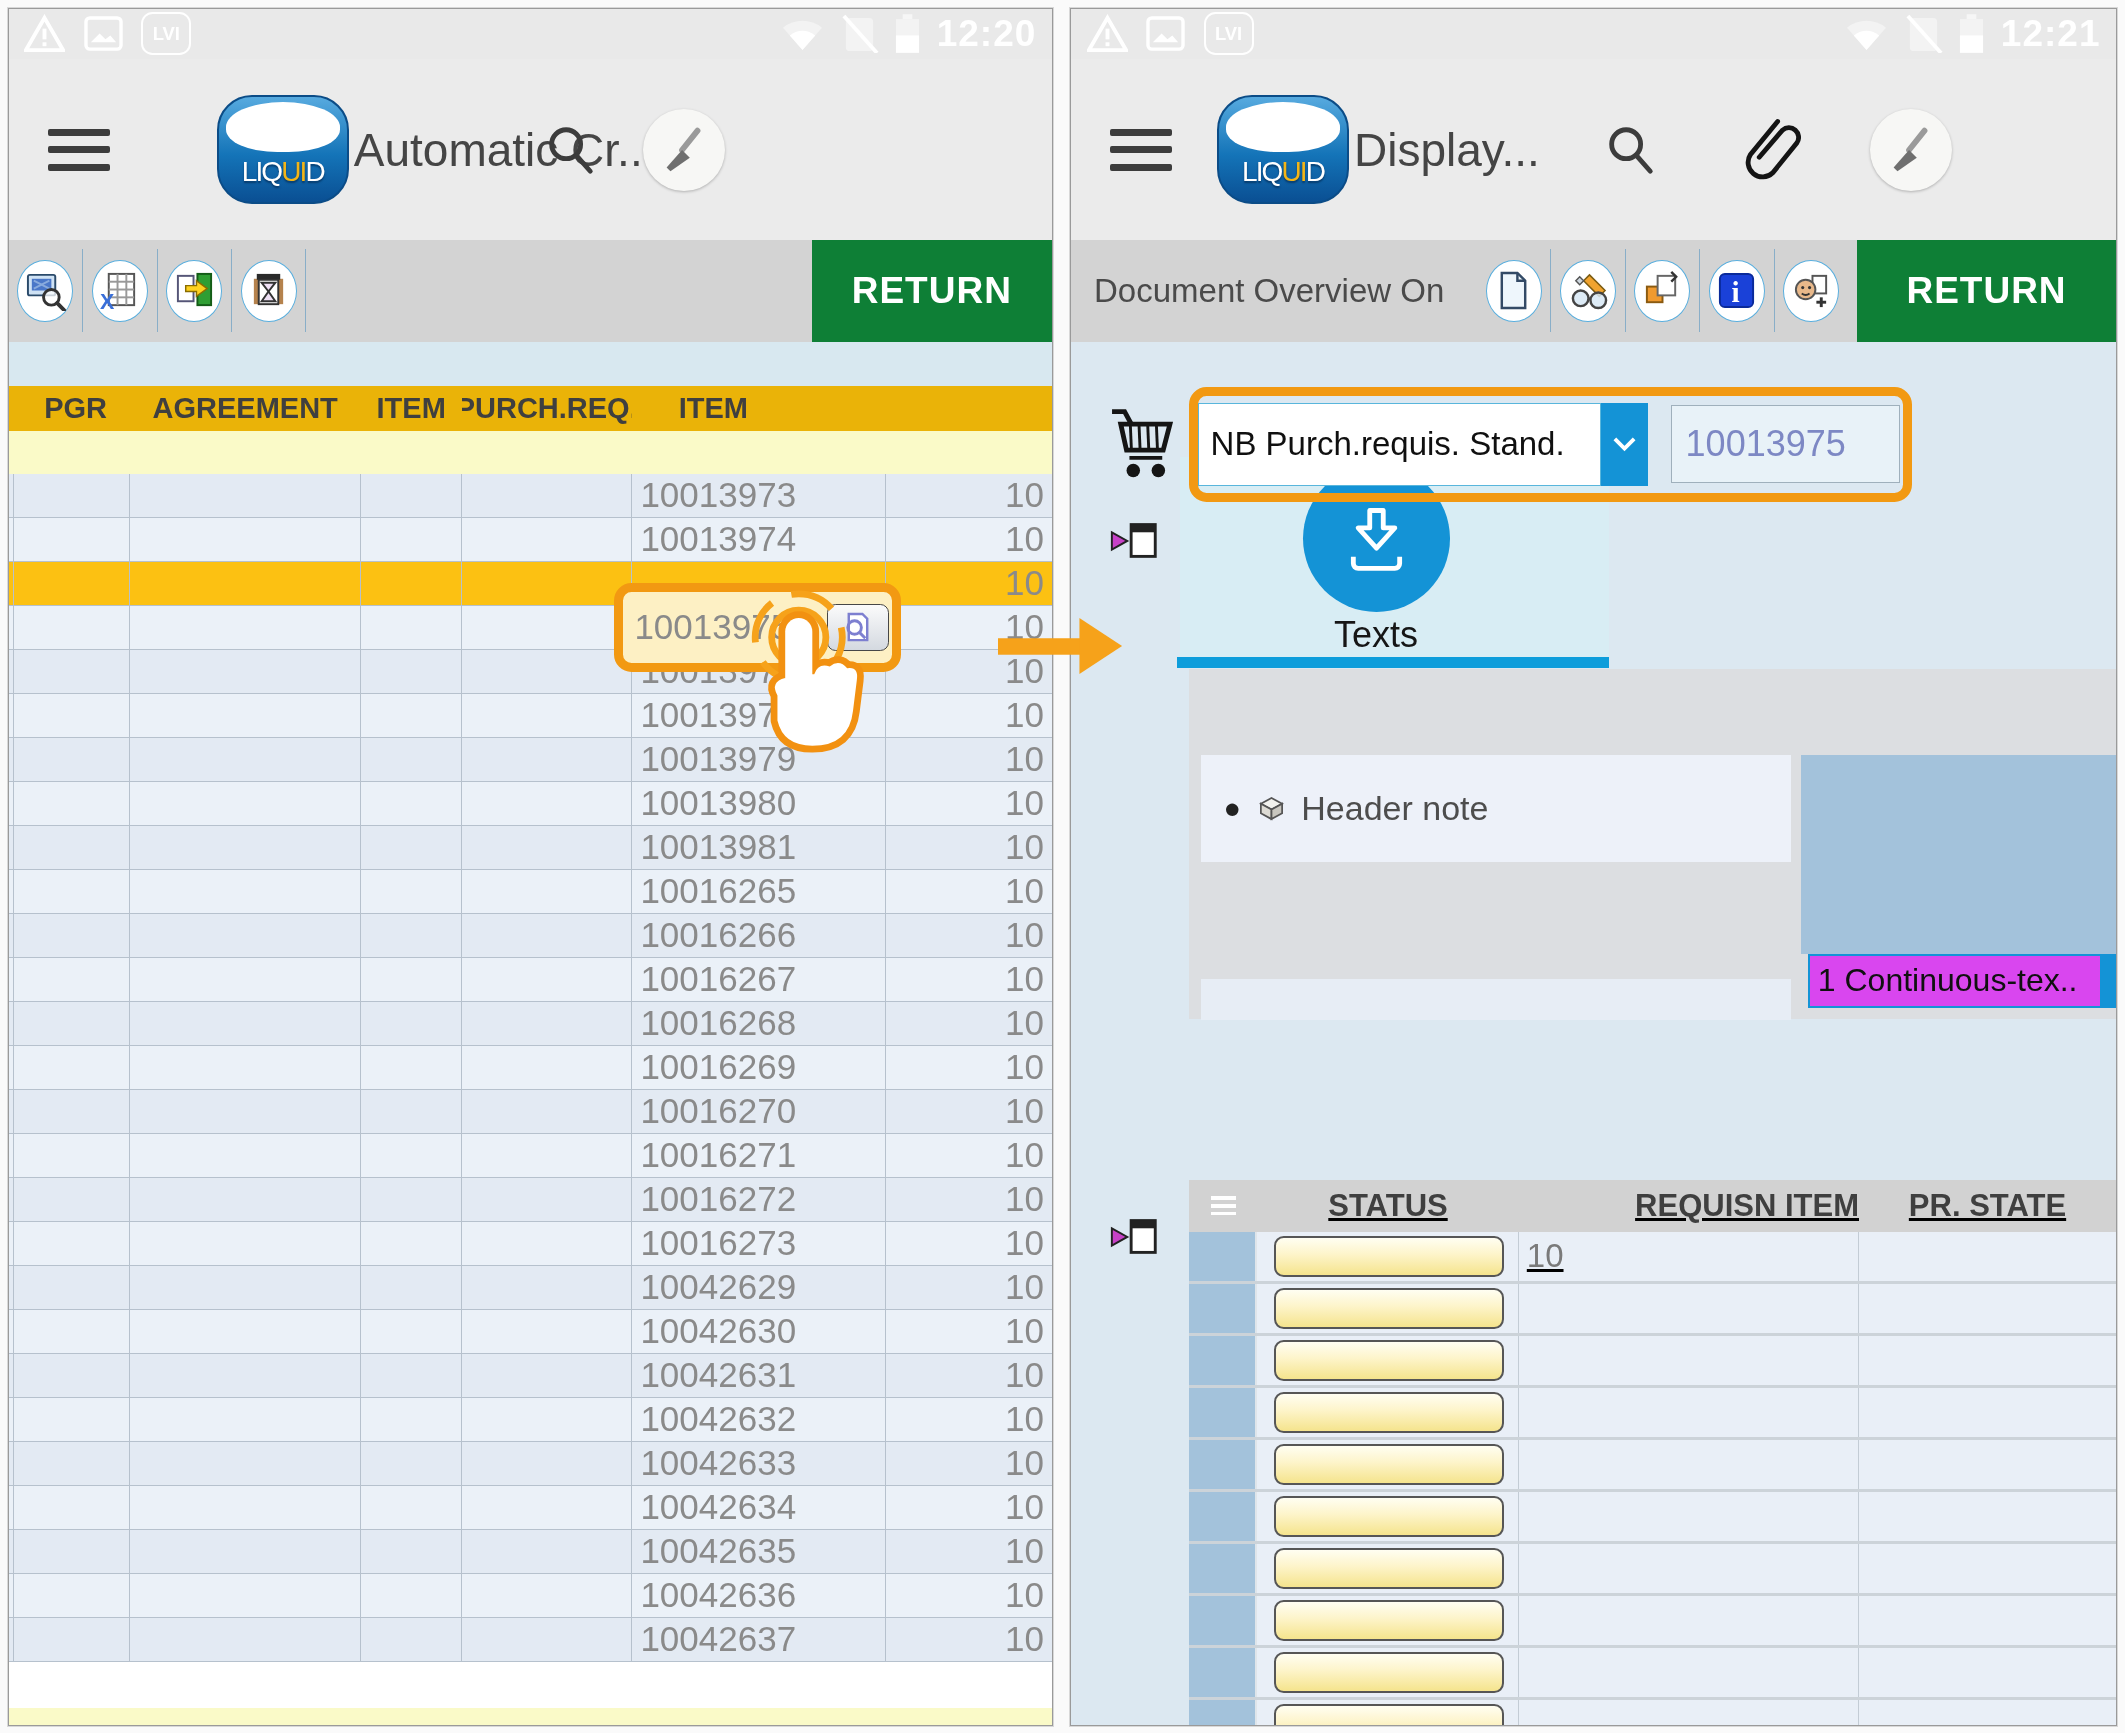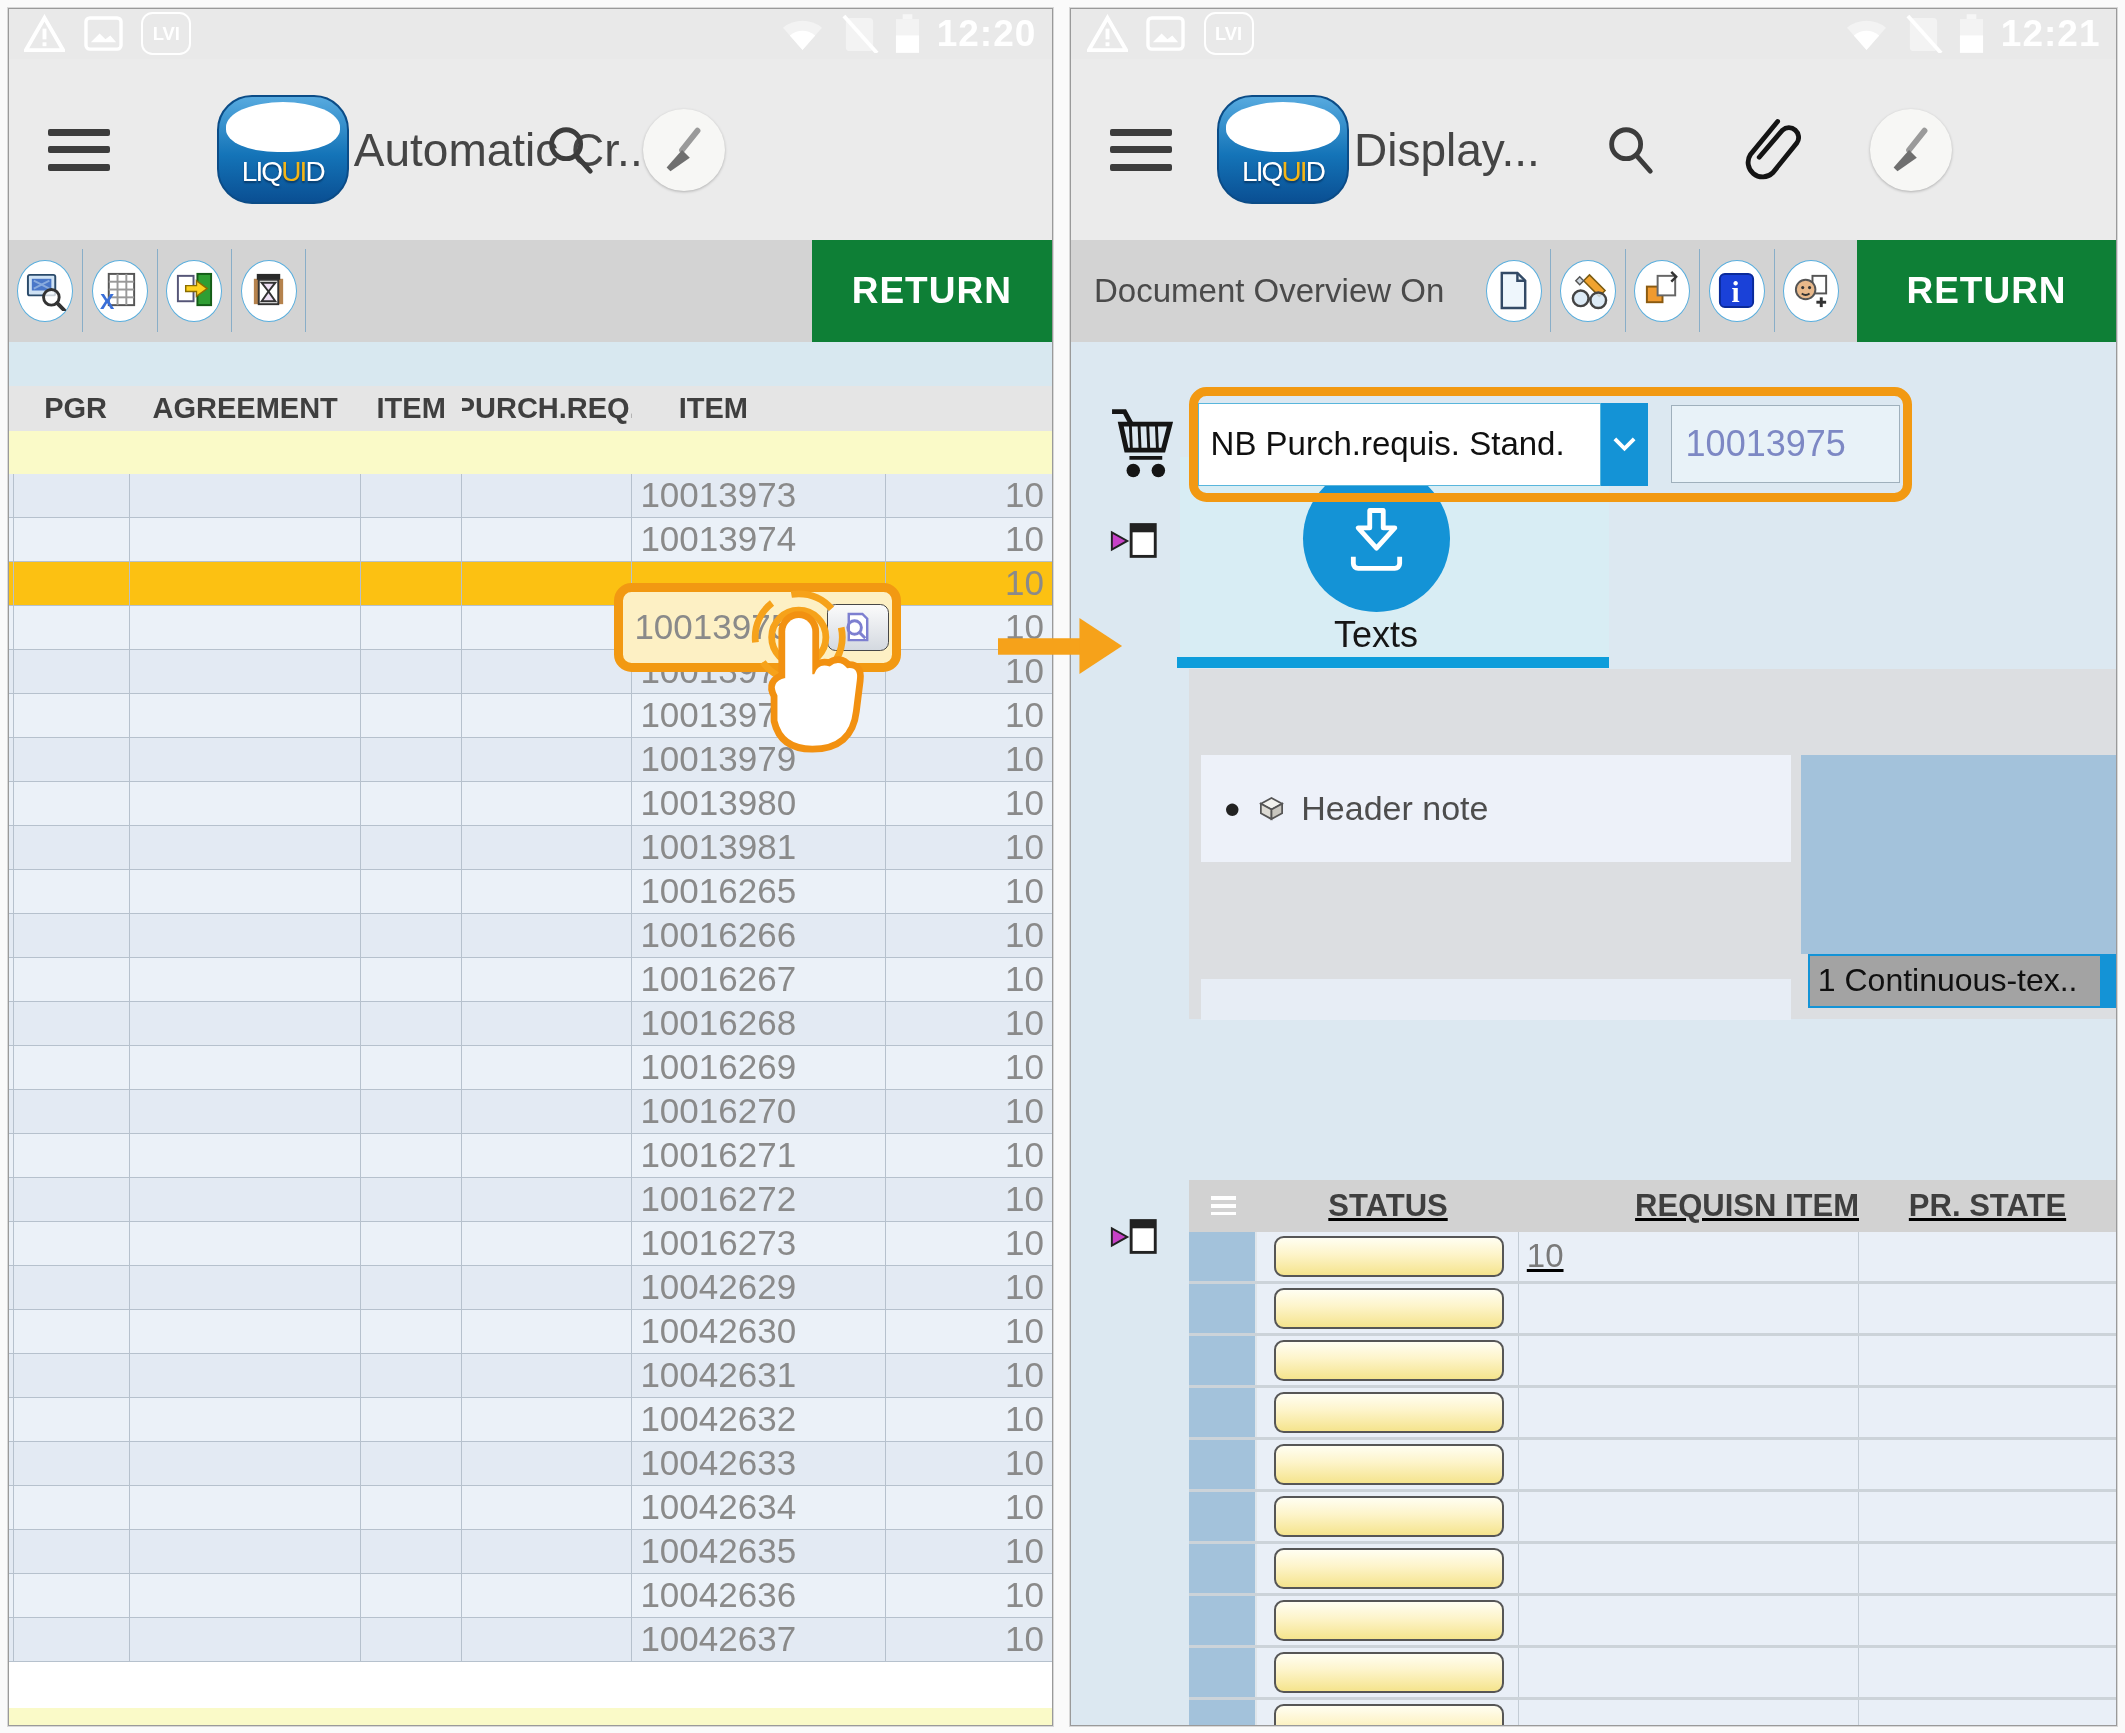--- a/index.html
+++ b/index.html
@@ -44,21 +44,21 @@
   .tb-sep{width:1px;height:83px;background:#89aec8;flex:none;}
   .return-btn{position:absolute;right:0;top:0;bottom:0;background:#0e7f36;color:#fff;
               font-weight:bold;font-size:37px;display:flex;align-items:center;justify-content:center;
               letter-spacing:1px;}
   #panelL .return-btn{width:240px;}
   #panelR .return-btn{width:259px;}
   .tb-label{font-size:33px;color:#4a4a4a;margin-left:23px;white-space:nowrap;}
 
   
   .bluestrip{height:44px;background:#d8e8f0;flex:none;}
-  .thead{height:45px;background:#e5e5e5;display:flex;flex:none;font-weight:bold;font-size:29px;
+  .thead{height:45px;background:#eab308;display:flex;flex:none;font-weight:bold;font-size:29px;
          color:#3f3f3f;align-items:stretch;text-align:right;}
   .thead .cell{color:#3f3f3f;font-weight:bold;font-size:29px;justify-content:center;border-right:none;}
   .thead .c-num{justify-content:flex-start;padding-left:47px;}
   .filterrow{height:43px;background:#fafac8;flex:none;}
   .rows{flex:1;overflow:hidden;}
   .trow{height:44px;display:flex;border-bottom:1px solid #b6c1cd;background:#ebf1f8;}
   .trow.alt{background:#e3eaf3;}
   .trow.gold{background:#fcc112;}
   .cell{border-right:1px solid #b6c1cd;font-size:35px;color:#8a8a8a;display:flex;align-items:center;overflow:hidden;}
   .c-sel{width:4.9px;}
@@ -94,21 +94,21 @@
   .tab-underline{position:absolute;left:106px;top:315px;width:432px;height:11.6px;background:#0d9ddb;}
   .texts-circle{position:absolute;left:232px;top:123px;width:147px;height:147px;border-radius:50%;
                 background:#1493d6;display:flex;align-items:center;justify-content:center;z-index:3;}
   .texts-label{position:absolute;left:208px;top:272px;width:194px;text-align:center;font-size:36px;color:#161616;}
   .graypanel{position:absolute;left:118px;top:327px;width:929px;height:350px;background:#dcdee1;}
   .notes-row{position:absolute;left:11.6px;top:86px;width:590px;height:107px;background:#edf1f9;
              display:flex;align-items:center;font-size:34px;color:#4d4d4d;}
   .notes-row .bullet{font-size:29px;margin:0 13.6px 0 23px;color:#222;}
   .notes-bottom{position:absolute;left:11.6px;top:310px;width:590px;height:41px;background:#e7edf5;}
   .bluebox{position:absolute;left:730px;top:413px;width:317px;height:199px;background:#a3c2db;}
-  .text-select{position:absolute;left:737px;top:612px;width:294px;height:54px;background:#a3a3a3;
+  .text-select{position:absolute;left:737px;top:612px;width:294px;height:54px;background:#d946ef;
                border:2.9px solid #1493d6;display:flex;align-items:center;padding-left:7.8px;
                font-size:32px;color:#101010;white-space:nowrap;overflow:hidden;}
   .text-select-btn{position:absolute;left:1031px;top:612px;width:16.5px;height:54px;background:#1493d6;}
 
   
   .itable{position:absolute;left:118px;top:838px;right:0;bottom:0;overflow:hidden;background:#dce8f1;text-decoration:underline;}
   .ithead{height:52px;background:#d2d2d2;display:flex;align-items:center;font-weight:bold;
           font-size:31px;color:#3f3f3f;}
   .ith-sel{width:68px;display:flex;justify-content:center;align-items:center;}
   .ith-status{width:262px;text-align:center;}

